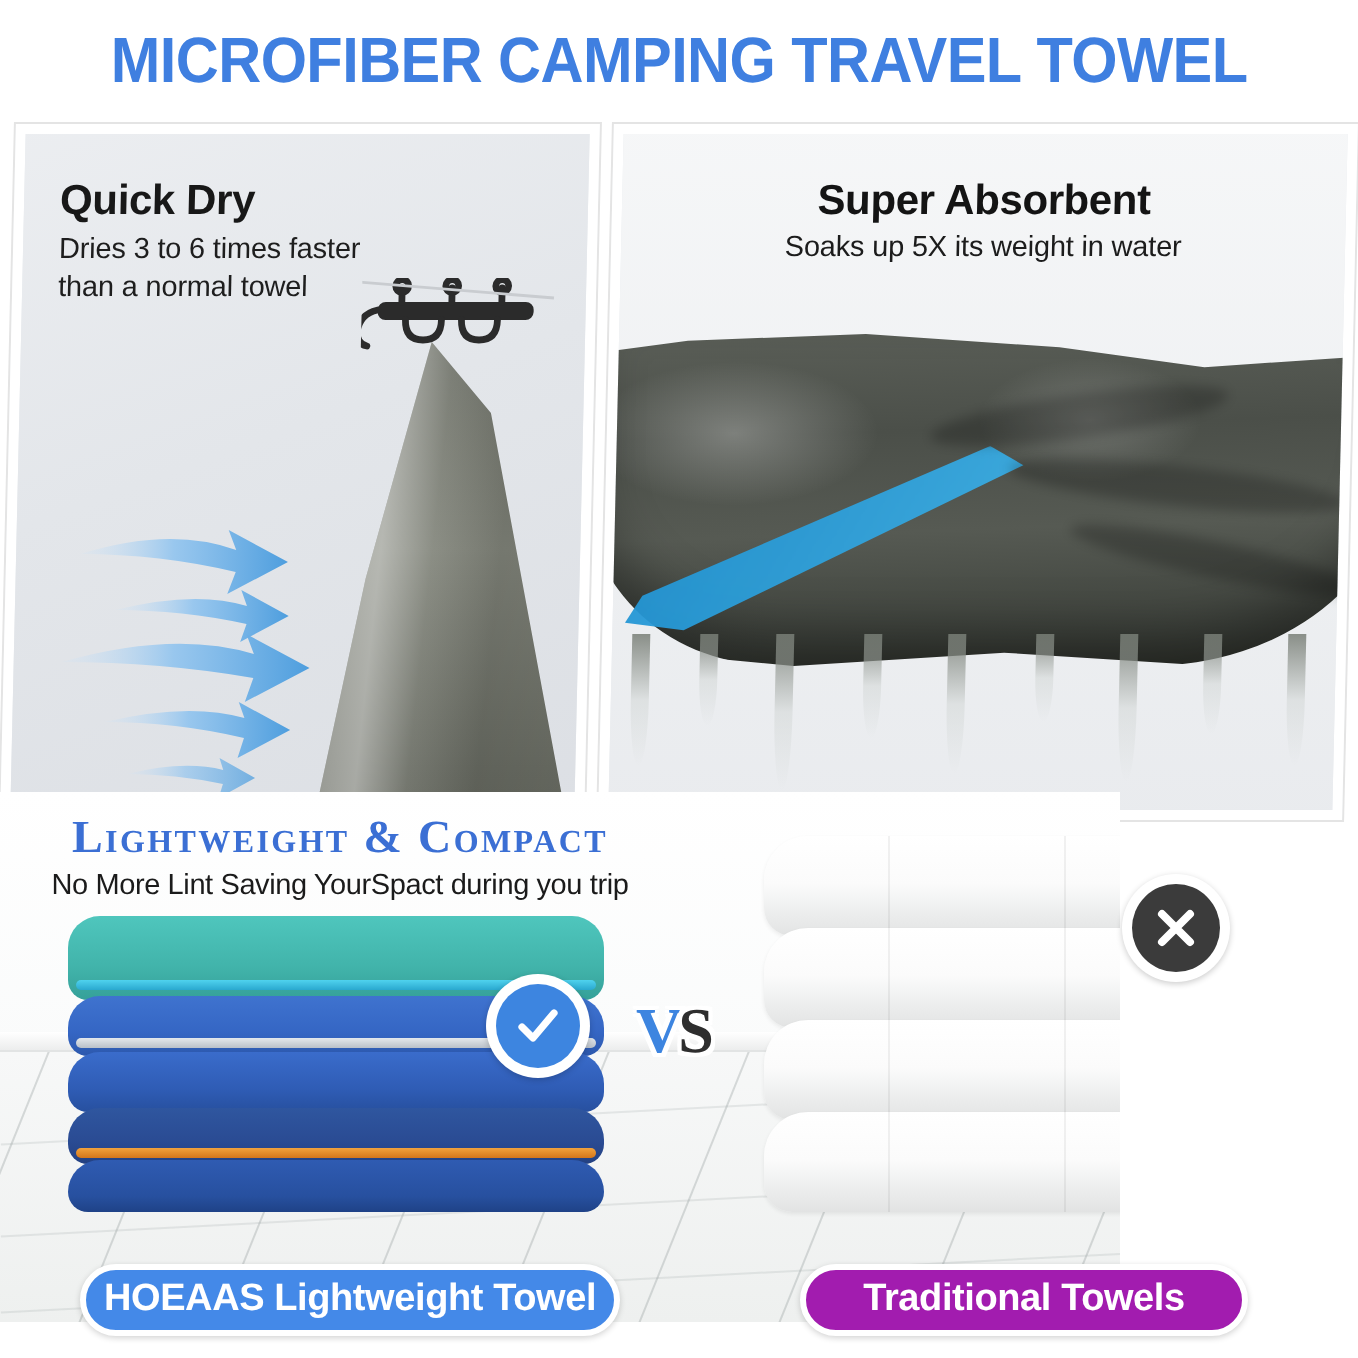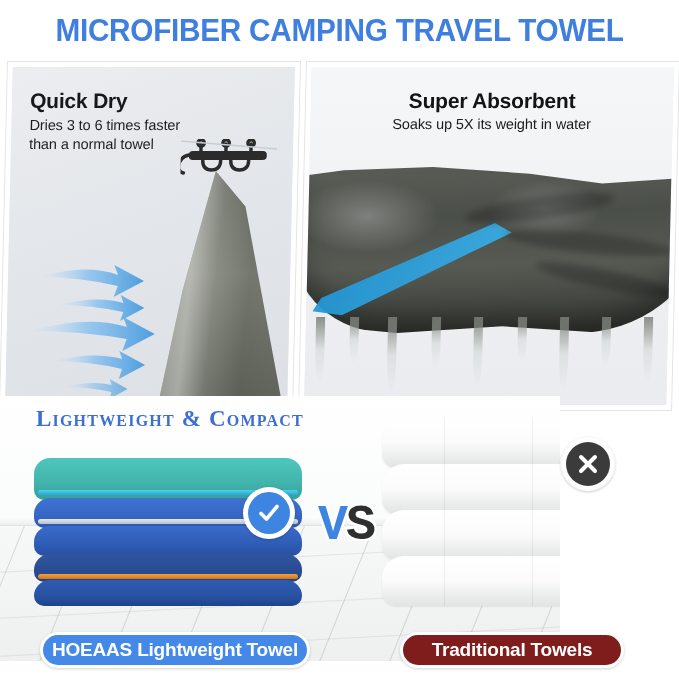--- a/index.html
+++ b/index.html
@@ -216,22 +216,22 @@
     left:561px; top:437px; width:54px; height:54px; background:#ffffff;
   }
   #badge-x .disc{
     width:44px; height:44px; border-radius:50%; background:#3b3b3b;
     display:flex; align-items:center; justify-content:center;
   }
 
   
   .vs{
     position:absolute; left:318px; top:497px; z-index:12;
-    font-family:Liberation Mono, monospace;
-    font-size:50px; font-weight:bold; letter-spacing:-2px;
+    font-family:Liberation Serif, serif;
+    font-size:32px; font-weight:bold; letter-spacing:-2px;
     text-shadow:
       -2px 0 #fff, 2px 0 #fff, 0 -2px #fff, 0 2px #fff,
       -2px -2px #fff, 2px -2px #fff, -2px 2px #fff, 2px 2px #fff;
   }
   .vs .v{ color:#3d85e0; }
   .vs .s{ color:#2e2e2e; }
 
   
   .pill{
     position:absolute; z-index:14;
@@ -240,21 +240,21 @@
     font-weight:bold; letter-spacing:-0.2px;
     border:3px solid #ffffff;
     box-shadow:0 1px 3px rgba(0,0,0,.18);
   }
   #pill-left{
     left:40px; top:632px; width:270px; height:36px;
     background:#4489e8; font-size:19px;
   }
   #pill-right{
     left:400px; top:632px; width:224px; height:36px;
-    background:#7f1d1d; font-size:19px;
+    background:#a21caf; font-size:19px;
   }
 </style>
 </head>
 <body>
 
 <div class="title-bar">
   <div class="title-text">MICROFIBER CAMPING TRAVEL TOWEL</div>
 </div>
 
 <div class="panel" id="panel-quickdry">
@@ -349,20 +349,21 @@
     <div class="plank" style="left:530px;transform:rotate(22deg);"></div>
     <div class="plank" style="left:600px;transform:rotate(22deg);"></div>
     <div class="plank" style="left:670px;transform:rotate(22deg);"></div>
     <div class="grain" style="left:0;top:28px;width:679px;transform:rotate(-3deg);"></div>
     <div class="grain" style="left:0;top:74px;width:679px;transform:rotate(-3deg);"></div>
     <div class="grain" style="left:0;top:112px;width:679px;transform:rotate(-3deg);"></div>
   </div>
 
   <div class="bl-text">
     <div class="bl-h">Lightweight &amp; Compact</div>
+    <div class="bl-p">No More Lint Saving YourSpact during you trip</div>
   </div>
 
   <div class="stack-color">
     <div class="ctowel" style="top:0;height:42px;background:linear-gradient(180deg,#4fc6bd 0%,#41b3aa 62%,#35a099 100%);">
       <div class="band" style="bottom:5px;background:linear-gradient(180deg,#4fd2ee,#2aa8cf);"></div>
     </div>
     <div class="ctowel" style="top:40px;height:30px;background:linear-gradient(180deg,#3f73cf 0%,#3566c4 60%,#2c58ad 100%);">
       <div class="band" style="bottom:4px;background:linear-gradient(180deg,#e4e8ec,#b9c0c8);"></div>
     </div>
     <div class="ctowel" style="top:68px;height:30px;background:linear-gradient(180deg,#3a6ccb 0%,#2f5cb5 62%,#27509f 100%);"></div>

